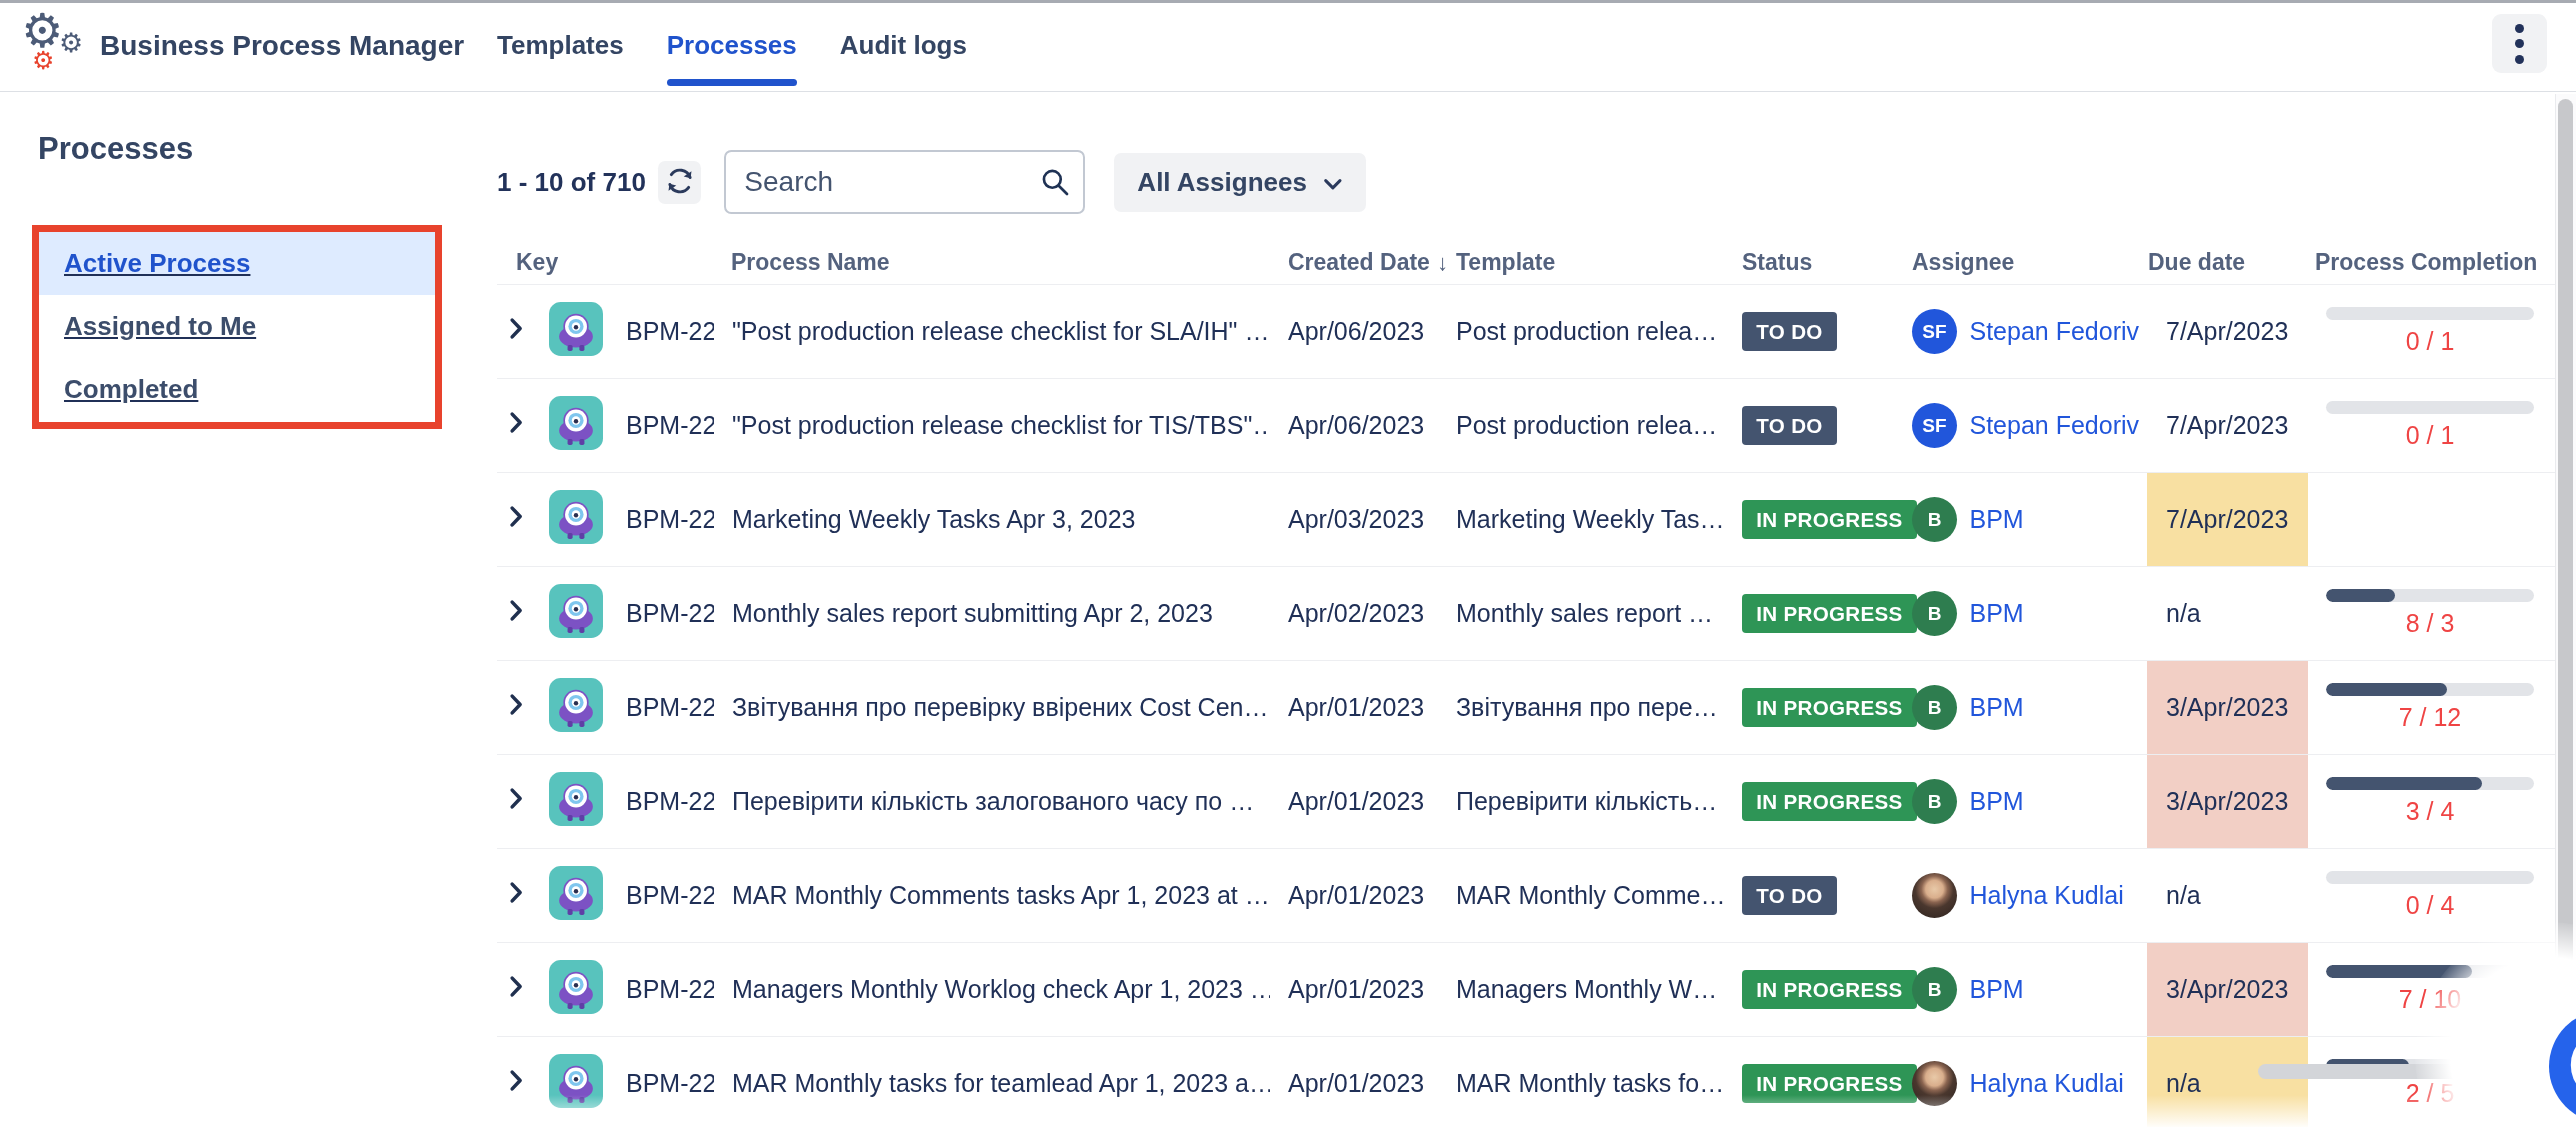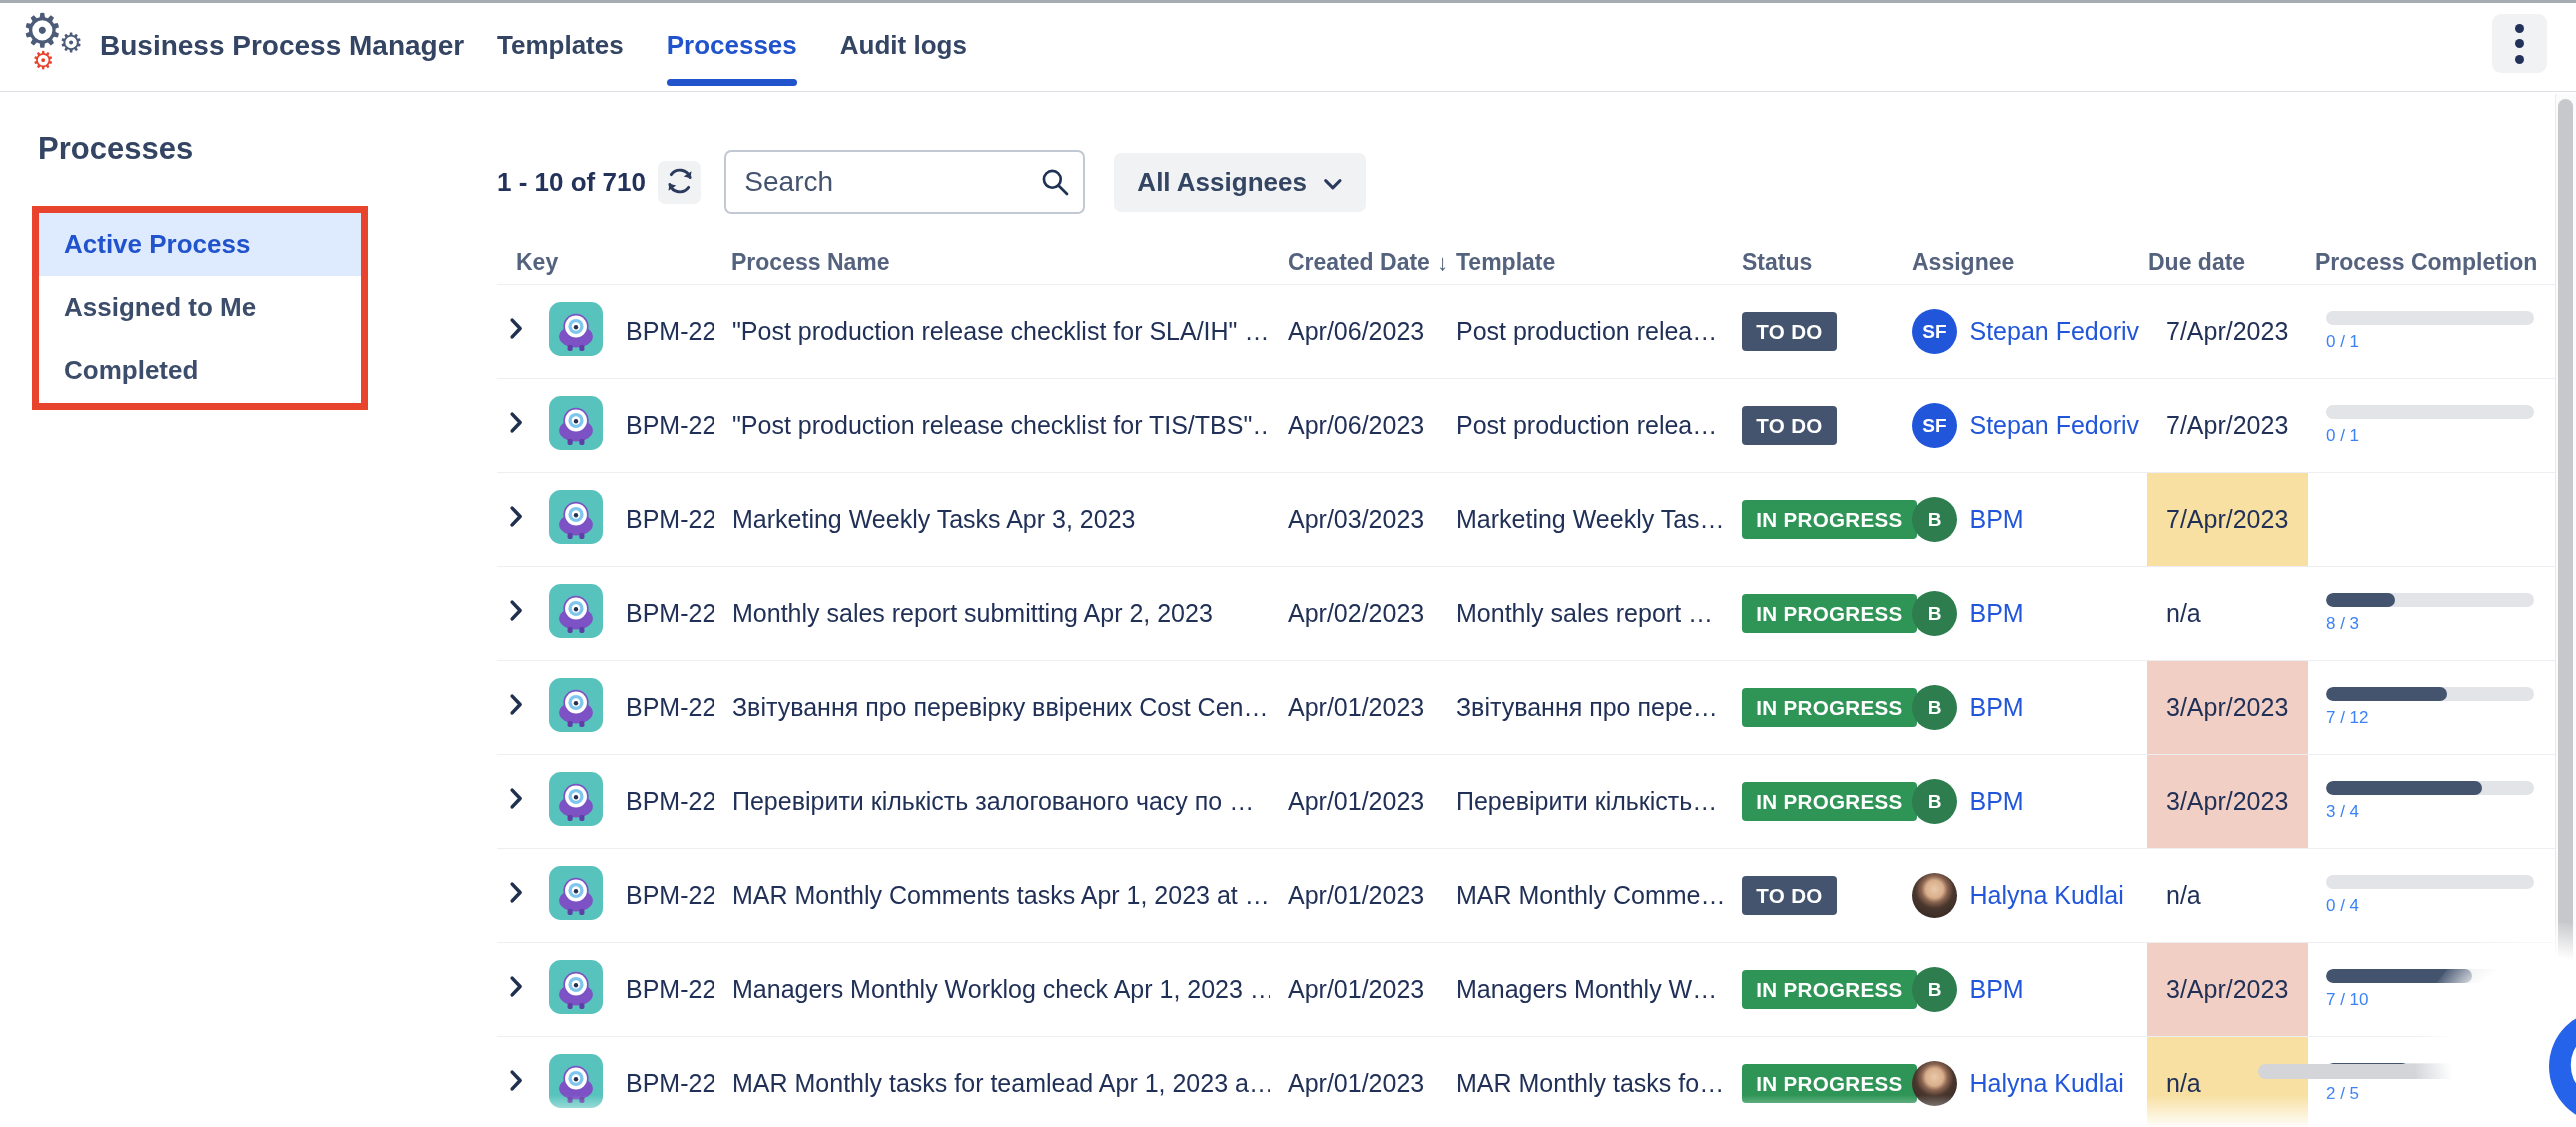--- a/index.html
+++ b/index.html
@@ -23,21 +23,21 @@
   .nav-item.active { color:#2053CC; }
   .nav-underline { position:absolute; bottom:5.4px; left:0; right:0; height:6.3px; border-radius:3.6px; background:#2053CC; }
   .kebab-btn { position:absolute; right:29px; top:14.3px; width:55px; height:59px; background:#F1F2F4;
     border-radius:9px; display:flex; flex-direction:column; align-items:center; justify-content:center;
     gap:6.3px; cursor:pointer; }
   .kebab-btn i { width:9px; height:9px; border-radius:50%; background:#22325A; }
 
   
   .sidebar { position:absolute; left:0; top:92px; width:497px; bottom:0; background:#fff; }
   .sidebar-title { position:absolute; left:38px; top:39px; font-size:31px; font-weight:700; color:#344563; }
-  .red-box { position:absolute; left:32px; top:114px; width:336px; height:204px; border:7.2px solid #E8432D; }
+  .red-box { position:absolute; left:32px; top:133px; width:410px; height:204px; border:7.2px solid #E8432D;text-decoration:underline; }
   .side-item { height:63px; display:flex; align-items:center; padding-left:25px;
     font-size:26px; font-weight:700; color:#3C4D6B; cursor:pointer; white-space:nowrap; }
   .side-item.selected { background:#DEEBFF; color:#2053CC; }
 
   
   .main { position:absolute; left:497px; top:92px; right:0; bottom:0; }
 
   .toolbar { position:absolute; top:57px; left:0; height:66px; display:flex; align-items:center; }
   .count { font-size:26px; font-weight:700; color:#22325A; white-space:nowrap; }
   .refresh-btn { margin-left:12.5px; width:43px; height:43px; background:#F1F2F4; border-radius:7.2px;
@@ -70,21 +70,21 @@
     padding:7.2px 14.3px; border-radius:4px; white-space:nowrap; }
   .assignee { padding-left:18px; display:flex; align-items:center; gap:12.5px; }
   .av { width:45px; height:45px; border-radius:50%; flex:none; display:flex; align-items:center;
     justify-content:center; color:#fff; font-size:19px; font-weight:700; }
   .av-photo { background: radial-gradient(circle at 50% 36%, #E8C9A8 0%, #D9AE8C 24%, #8A6450 36%, #4A372E 52%, #2B221E 100%); }
   .alink { font-size:25px; color:#2156DB; overflow:hidden; white-space:nowrap; max-width:170px; }
   .due { height:100%; display:flex; align-items:center; padding-left:19px; }
   .comp { padding-left:18px; display:flex; flex-direction:column; overflow:visible; }
   .bar { width:208px; height:13.4px; border-radius:7.2px; background:#E2E4E8; overflow:hidden; }
   .fill { height:100%; border-radius:7.2px; background:#44546F; }
-  .plabel { width:208px; margin-top:7.2px; font-size:17px; color:#3b82f6; }
+  .plabel { width:208px; text-align:center; margin-top:7.2px; font-size:25px; color:#ef4444; }
 
   
   .vtrack { position:absolute; top:1.8px; right:0; bottom:0; width:21.5px; background:#FBFBFC;
     border-left:1.8px solid #EAEBEE; z-index:20; }
   .vthumb { position:absolute; top:5.4px; right:2.7px; width:15px; height:930px; background:#C7C8CB; border-radius:8px; }
   .hthumb { position:absolute; bottom:48px; right:23px; width:295px; height:15px; background:#D3D5D9;
     border-radius:8px; z-index:21; }
   .fade-bottom { position:absolute; left:0; right:0; bottom:0; height:32px; pointer-events:none;
     background:linear-gradient(rgba(255,255,255,0), rgba(255,255,255,.95)); z-index:25; }
   .fab-glow { position:absolute; right:-107px; bottom:-63px; width:268px; height:268px; border-radius:50%;

